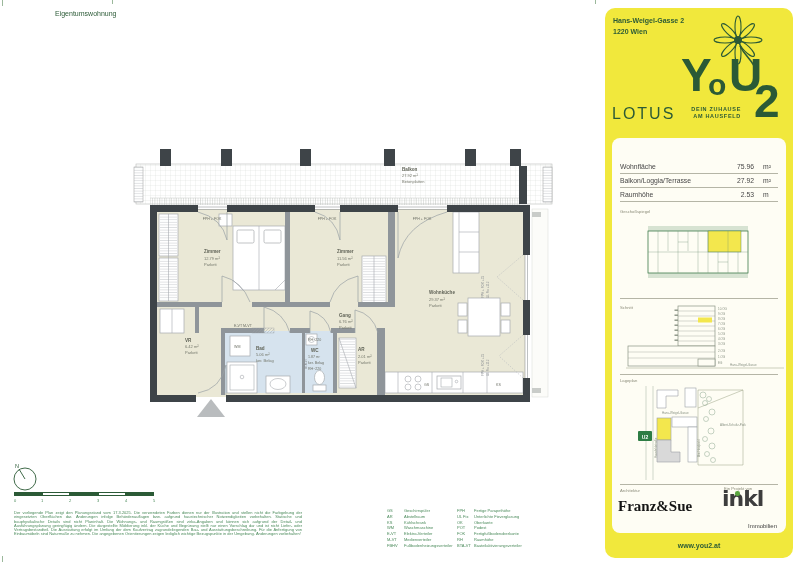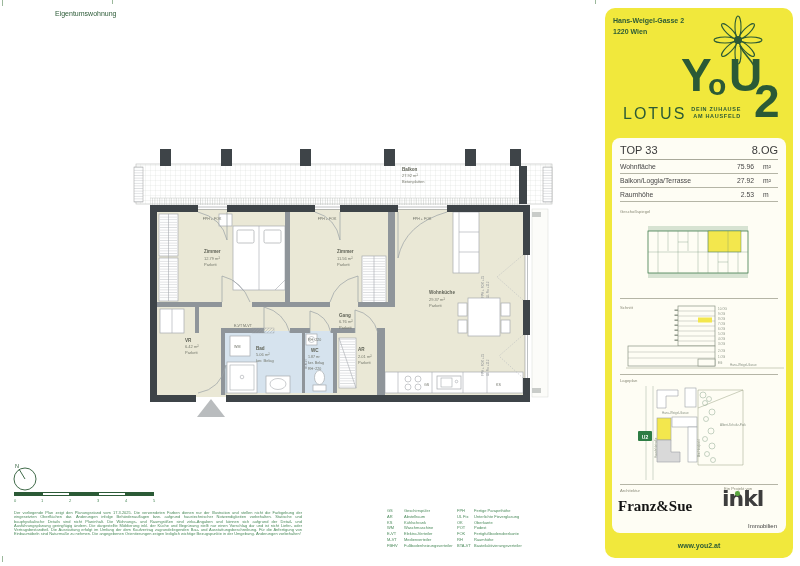--- a/index.html
+++ b/index.html
@@ -3,21 +3,21 @@
 <meta charset="utf-8">
 <style>
   html,body{margin:0;padding:0;background:#e8e8e8}
   .page{position:relative;width:800px;height:566px;background:#ffffff;font-family:"Liberation Sans",sans-serif;overflow:hidden;margin:0 auto}
   .abs{position:absolute}
   .crop{position:absolute;width:1px;background:#9bb89b}
   .toplabel{position:absolute;left:55px;top:10px;font-size:7px;color:#2B5A36}
   
   .sidebar{position:absolute;left:605px;top:8px;width:188px;height:550px;background:#F1E83C;border-radius:10px}
   .addr{position:absolute;left:8px;top:8px;font-size:7px;font-weight:bold;color:#2B5A36;line-height:10.5px}
-  .lotus{position:absolute;left:18px;top:97px;font-size:16px;letter-spacing:2px;color:#2B5A36}
+  .lotus{position:absolute;left:7px;top:97px;font-size:16px;letter-spacing:2px;color:#2B5A36}
   .logoY{position:absolute;left:76px;top:44px;font-size:46px;font-weight:800;color:#2B5A36;line-height:1}
   .logoO{position:absolute;left:103px;top:62px;font-size:30px;font-weight:800;color:#2B5A36;line-height:1}
   .logoU{position:absolute;left:124px;top:44px;font-size:46px;font-weight:800;color:#2B5A36;line-height:1}
   .logo2{position:absolute;left:149px;top:70px;font-size:46px;font-weight:800;color:#2B5A36;line-height:1}
   .tagline{position:absolute;left:40px;top:98px;width:96px;text-align:right;font-size:5.5px;font-weight:bold;letter-spacing:0.7px;color:#2B5A36;line-height:6.5px}
   .card{position:absolute;left:7px;top:130px;width:174px;height:395px;background:#FEFDF4;border-radius:8px}
   .toprow{position:absolute;left:8px;right:8px;top:3px;height:18px;border-bottom:1px solid #a9a99a;font-size:11px;color:#3a3a3a}
   .toprow .l{position:absolute;left:0;top:3px}
   .toprow .r{position:absolute;right:0;top:3px}
   .fact{position:absolute;left:8px;right:8px;height:14px;border-bottom:1px solid #b5b5a6;font-size:6.8px;color:#474747}
@@ -402,24 +402,20 @@
     <span class="logoO">o</span>
     <span class="logoU">U</span>
     <span class="logo2">2</span>
     <div class="tagline">
       <div>DEIN ZUHAUSE</div>
       <div>AM HAUSFELD</div>
     </div>
     <div class="lotus">LOTUS</div>
 
     <div class="card">
-      <div class="toprow">
-        <span class="l">TOP 33</span>
-        <span class="r">8.OG</span>
-      </div>
       <div class="fact" style="top:21px">
         <span class="flabel">Wohnfläche</span>
         <span class="fval">75.96</span>
         <span class="funit">m²</span>
       </div>
       <div class="fact" style="top:35px">
         <span class="flabel">Balkon/Loggia/Terrasse</span>
         <span class="fval">27.92</span>
         <span class="funit">m²</span>
       </div>

